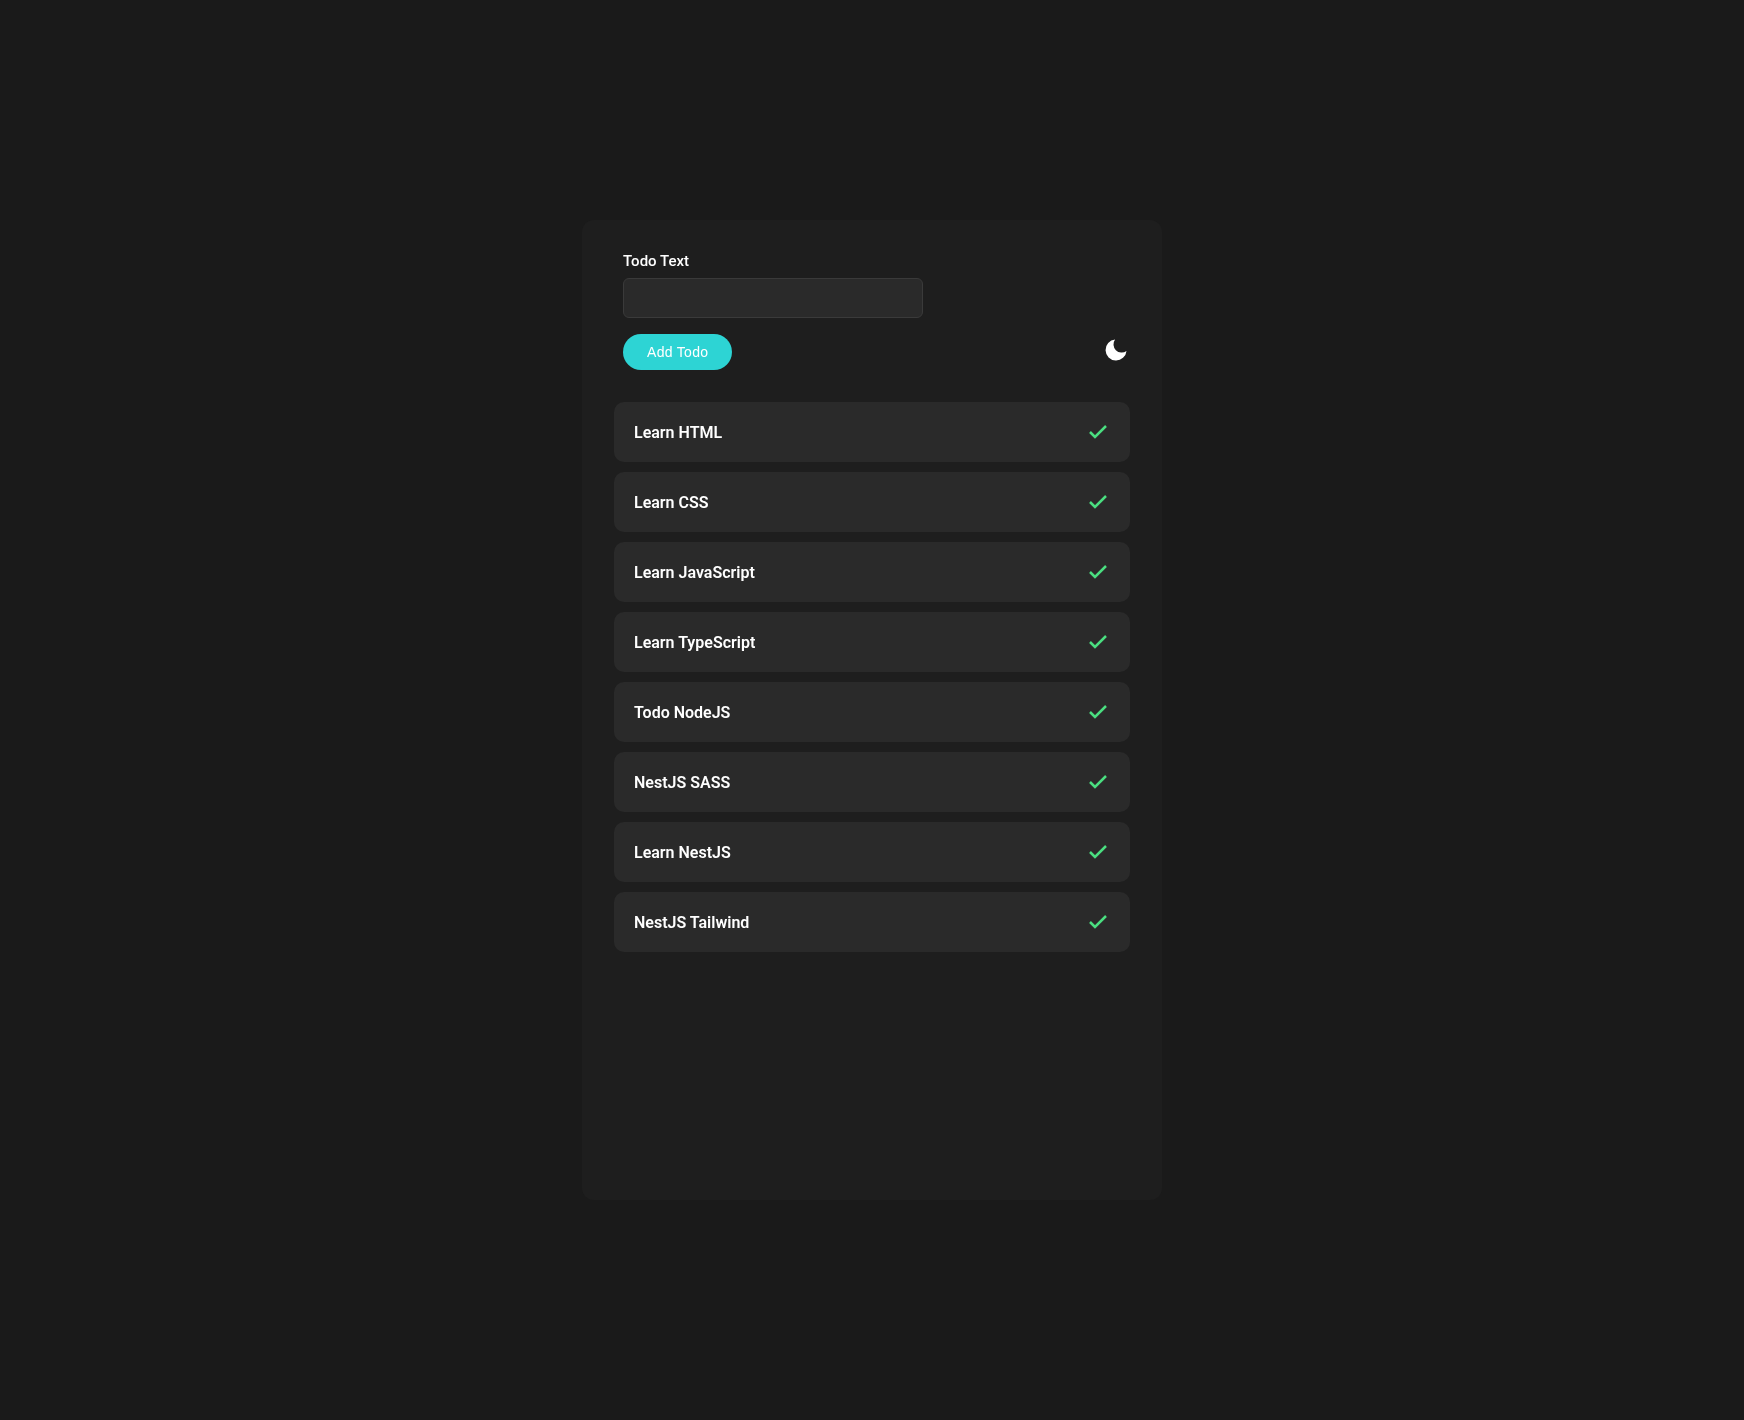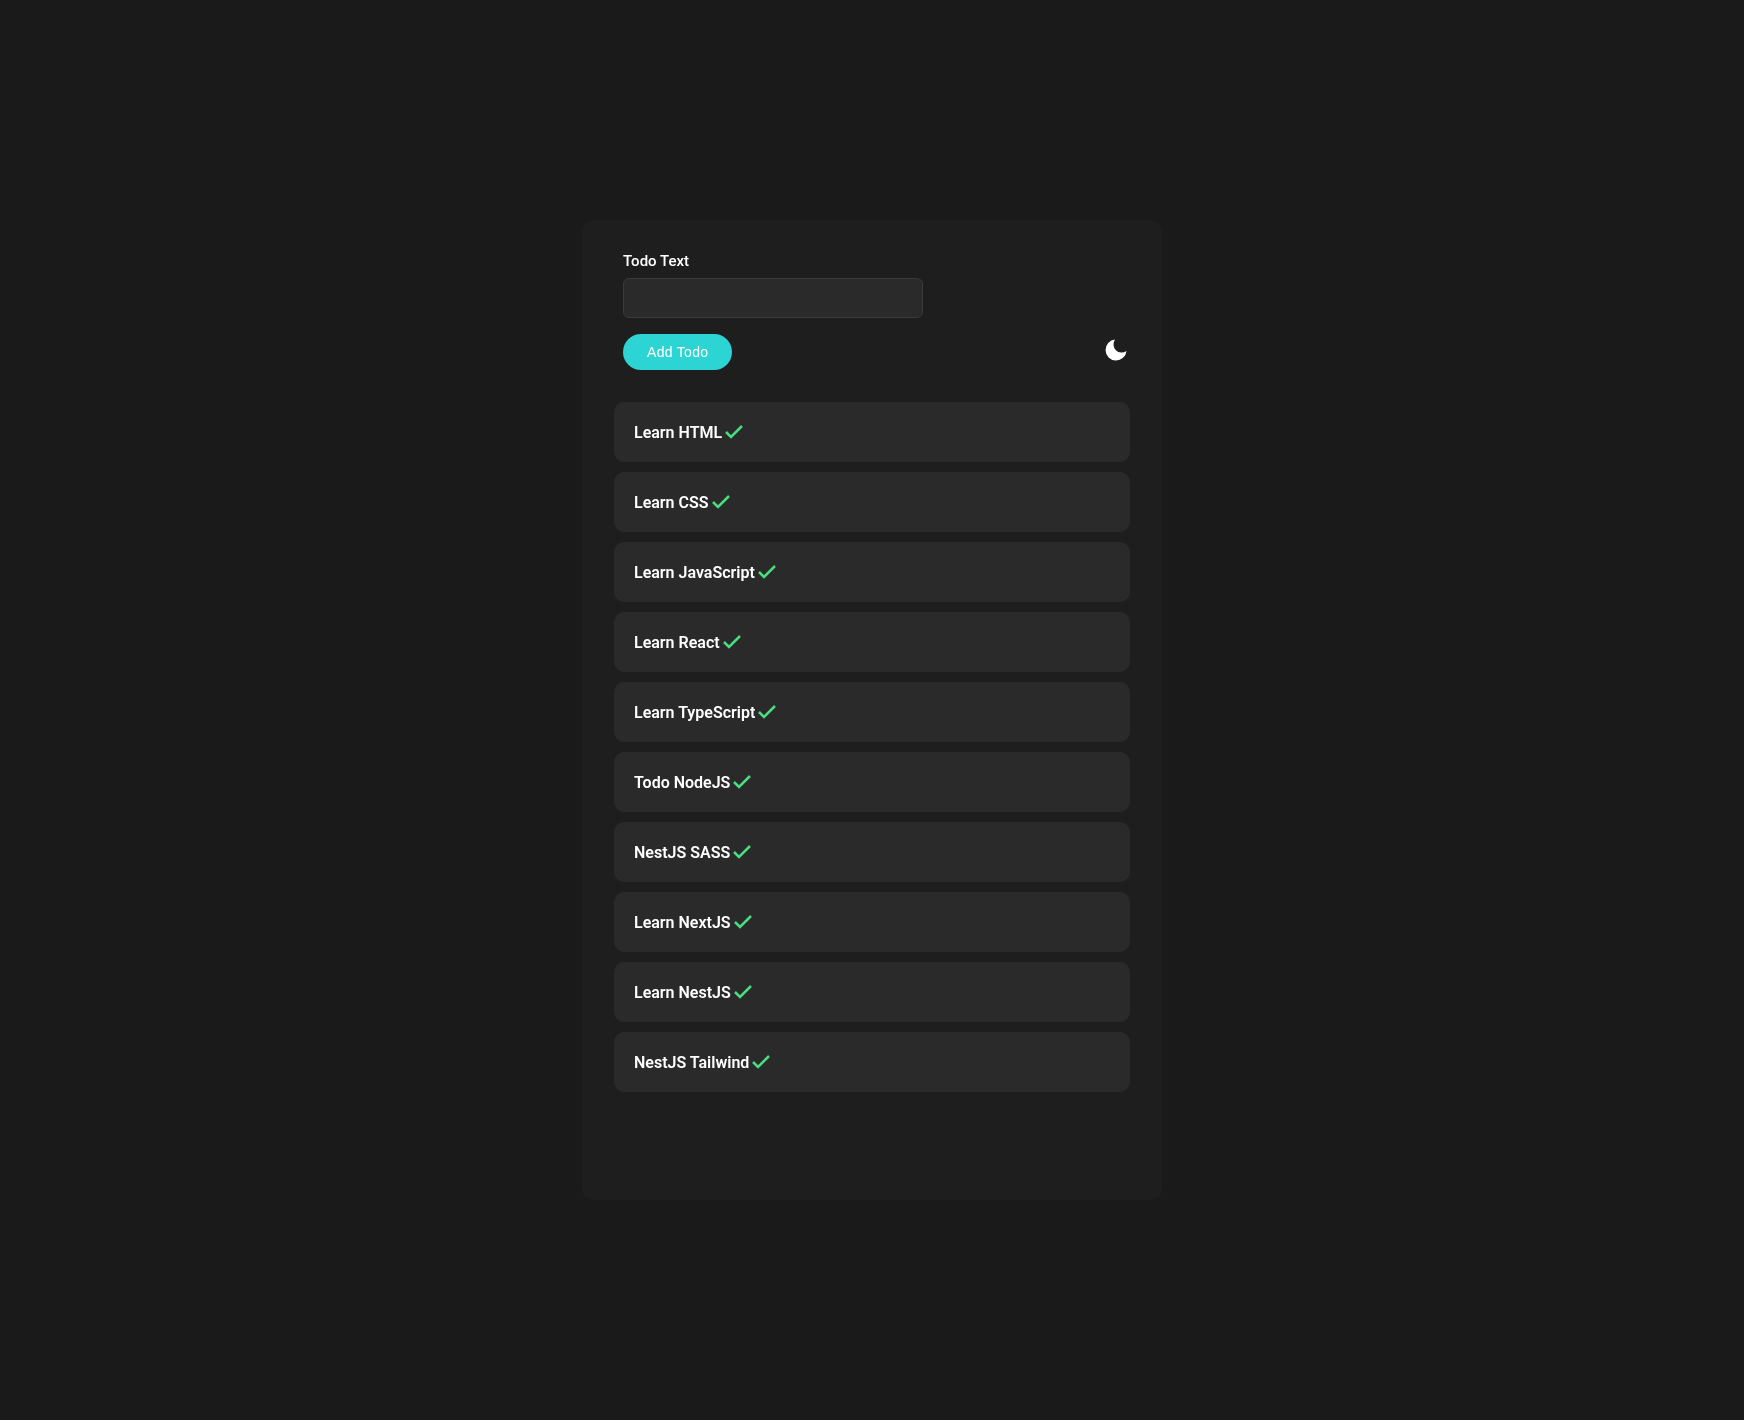--- a/index.html
+++ b/index.html
@@ -83,20 +83,21 @@
       display: flex;
       flex-direction: column;
       gap: 10px;
     }
 
     .todo-item {
       background-color: #2a2a2a;
       border-radius: 10px;
       padding: 18px 20px;
       display: flex;
+      justify-content: space-between;
       align-items: center;
       cursor: pointer;
     }
 
     .todo-text {
       color: #ffffff;
       font-size: 16px;
       font-weight: 600;
     }
 
@@ -152,53 +153,37 @@
       </div>
       <div class="todo-item">
         <span class="todo-text">Learn JavaScript</span>
         <div class="checkmark">
           <svg viewBox="0 0 24 24" xmlns="http://www.w3.org/2000/svg">
         <polyline points="20 6 9 17 4 12"></polyline>
       </svg>
         </div>
       </div>
       <div class="todo-item">
-        <span class="todo-text">Learn React</span>
-        <div class="checkmark">
-          <svg viewBox="0 0 24 24" xmlns="http://www.w3.org/2000/svg">
-        <polyline points="20 6 9 17 4 12"></polyline>
-      </svg>
-        </div>
-      </div>
-      <div class="todo-item">
         <span class="todo-text">Learn TypeScript</span>
         <div class="checkmark">
           <svg viewBox="0 0 24 24" xmlns="http://www.w3.org/2000/svg">
         <polyline points="20 6 9 17 4 12"></polyline>
       </svg>
         </div>
       </div>
       <div class="todo-item">
         <span class="todo-text">Todo NodeJS</span>
         <div class="checkmark">
           <svg viewBox="0 0 24 24" xmlns="http://www.w3.org/2000/svg">
         <polyline points="20 6 9 17 4 12"></polyline>
       </svg>
         </div>
       </div>
       <div class="todo-item">
         <span class="todo-text">NestJS SASS</span>
-        <div class="checkmark">
-          <svg viewBox="0 0 24 24" xmlns="http://www.w3.org/2000/svg">
-        <polyline points="20 6 9 17 4 12"></polyline>
-      </svg>
-        </div>
-      </div>
-      <div class="todo-item">
-        <span class="todo-text">Learn NextJS</span>
         <div class="checkmark">
           <svg viewBox="0 0 24 24" xmlns="http://www.w3.org/2000/svg">
         <polyline points="20 6 9 17 4 12"></polyline>
       </svg>
         </div>
       </div>
       <div class="todo-item">
         <span class="todo-text">Learn NestJS</span>
         <div class="checkmark">
           <svg viewBox="0 0 24 24" xmlns="http://www.w3.org/2000/svg">

